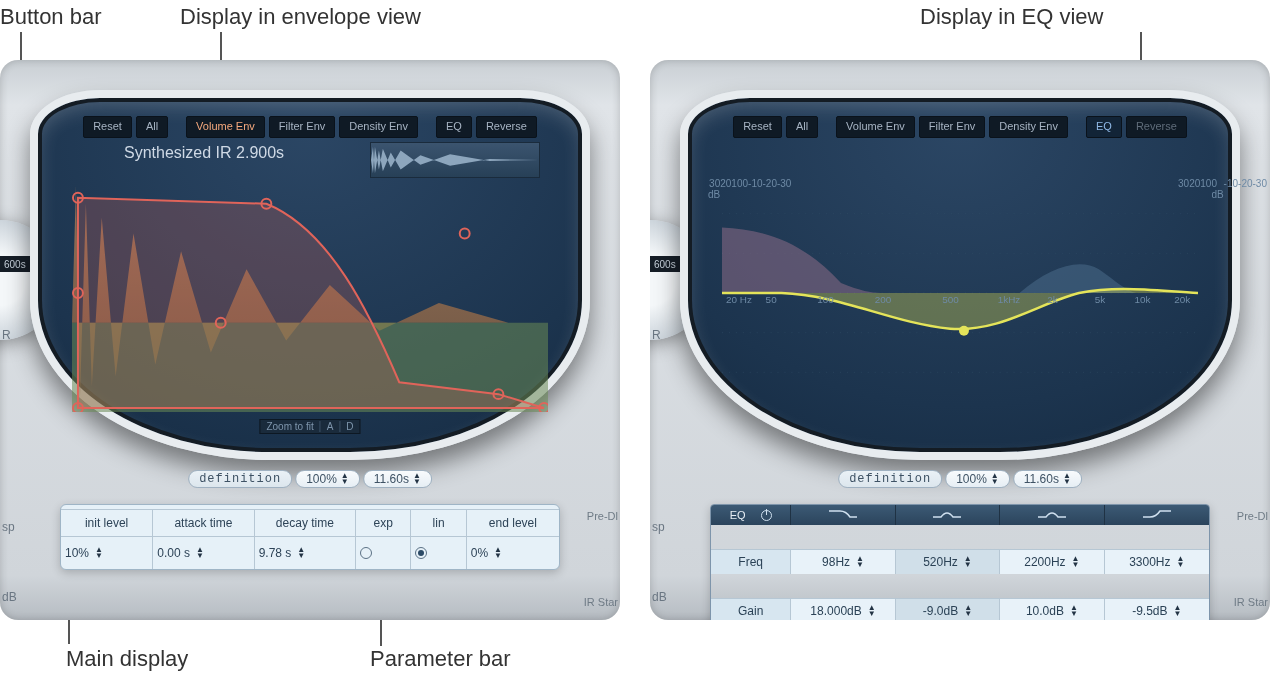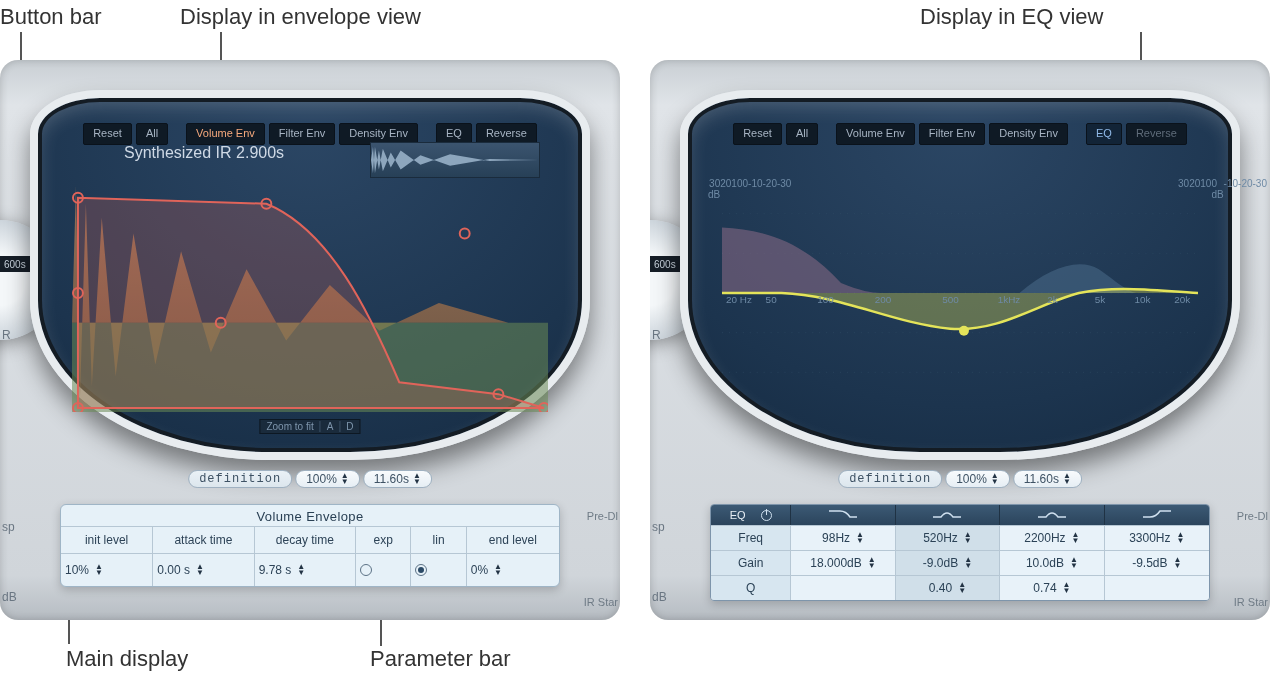--- a/index.html
+++ b/index.html
@@ -41,21 +41,21 @@
     left: 30px; right: 30px; top: 30px;
     height: 370px;
     background: radial-gradient(110% 140% at 50% 10%,
        #2b4664 0%, #1c344e 55%, #0f2236 100%);
     border-radius: 70px 70px 240px 240px / 44px 44px 160px 160px;
     box-shadow:
       inset 0 0 0 4px #141c24,
       inset 0 8px 20px rgba(255,255,255,.2),
       0 14px 24px rgba(0,0,0,.45);
     border: 8px solid #e8ecef;
-    padding: 25px 12px;
+    padding: 18px 12px;
   }
 
   .button-bar {
     display:flex;
     gap:4px;
     justify-content:center;
     height:22px;
   }
   .bbtn {
     background:#0f1a25;
@@ -184,21 +184,21 @@
     border:1px solid #7e95ab;
     border-radius:4px;
     overflow:hidden;
     box-shadow:0 3px 10px rgba(0,0,0,.2);
   }
   .eq-row { display:grid; grid-template-columns:1fr 1.3fr 1.3fr 1.3fr 1.3fr; }
   .eq-row.hd { background:linear-gradient(#3c5a75,#2b445c); color:#e6edf4; font-size:11px; }
   .eq-row.hd > div { border-right:1px solid #1f3244; text-align:center; padding:3px 0; }
   .eq-row.body > div {
     background:#e8f2f9; border-top:1px solid #b6c7d4; border-right:1px solid #b6c7d4;
-    text-align:center; font-size:12px; color:#2b4256; padding:5px 18px;
+    text-align:center; font-size:12px; color:#2b4256; padding:5px 18px;margin-top:24px;
   }
   .eq-row > div:last-child{ border-right:none; }
   .eq-row.body .rowlbl { background:#d7e6f0; }
   .eq-row.body .shade { background:#d0dfe9; }
   .eq-cell { display:flex; justify-content:center; align-items:center; gap:6px;}
   .eq-power {
     display:inline-block;width:11px;height:11px;border:1px solid #cfe0ef;border-radius:50%;
     position:relative;
   }
   .eq-power::after{content:"";position:absolute;left:4px;top:-2px;width:1px;height:6px;background:#cfe0ef;}
@@ -322,21 +322,20 @@
        <span>100%</span>
        <span class="spinner">▲<br>▼</span>
     </div>
     <div class="pill">
        <span>11.60s</span>
        <span class="spinner">▲<br>▼</span>
     </div>
   </div>
 
   <div class="param-bar">
-    <div class="param-title">Volume Envelope</div>
     <div class="param-head">
       <div>init level</div>
       <div>attack time</div>
       <div>decay time</div>
       <div>exp</div>
       <div>lin</div>
       <div>end level</div>
     </div>
     <div class="param-vals">
       <div class="valcell">

